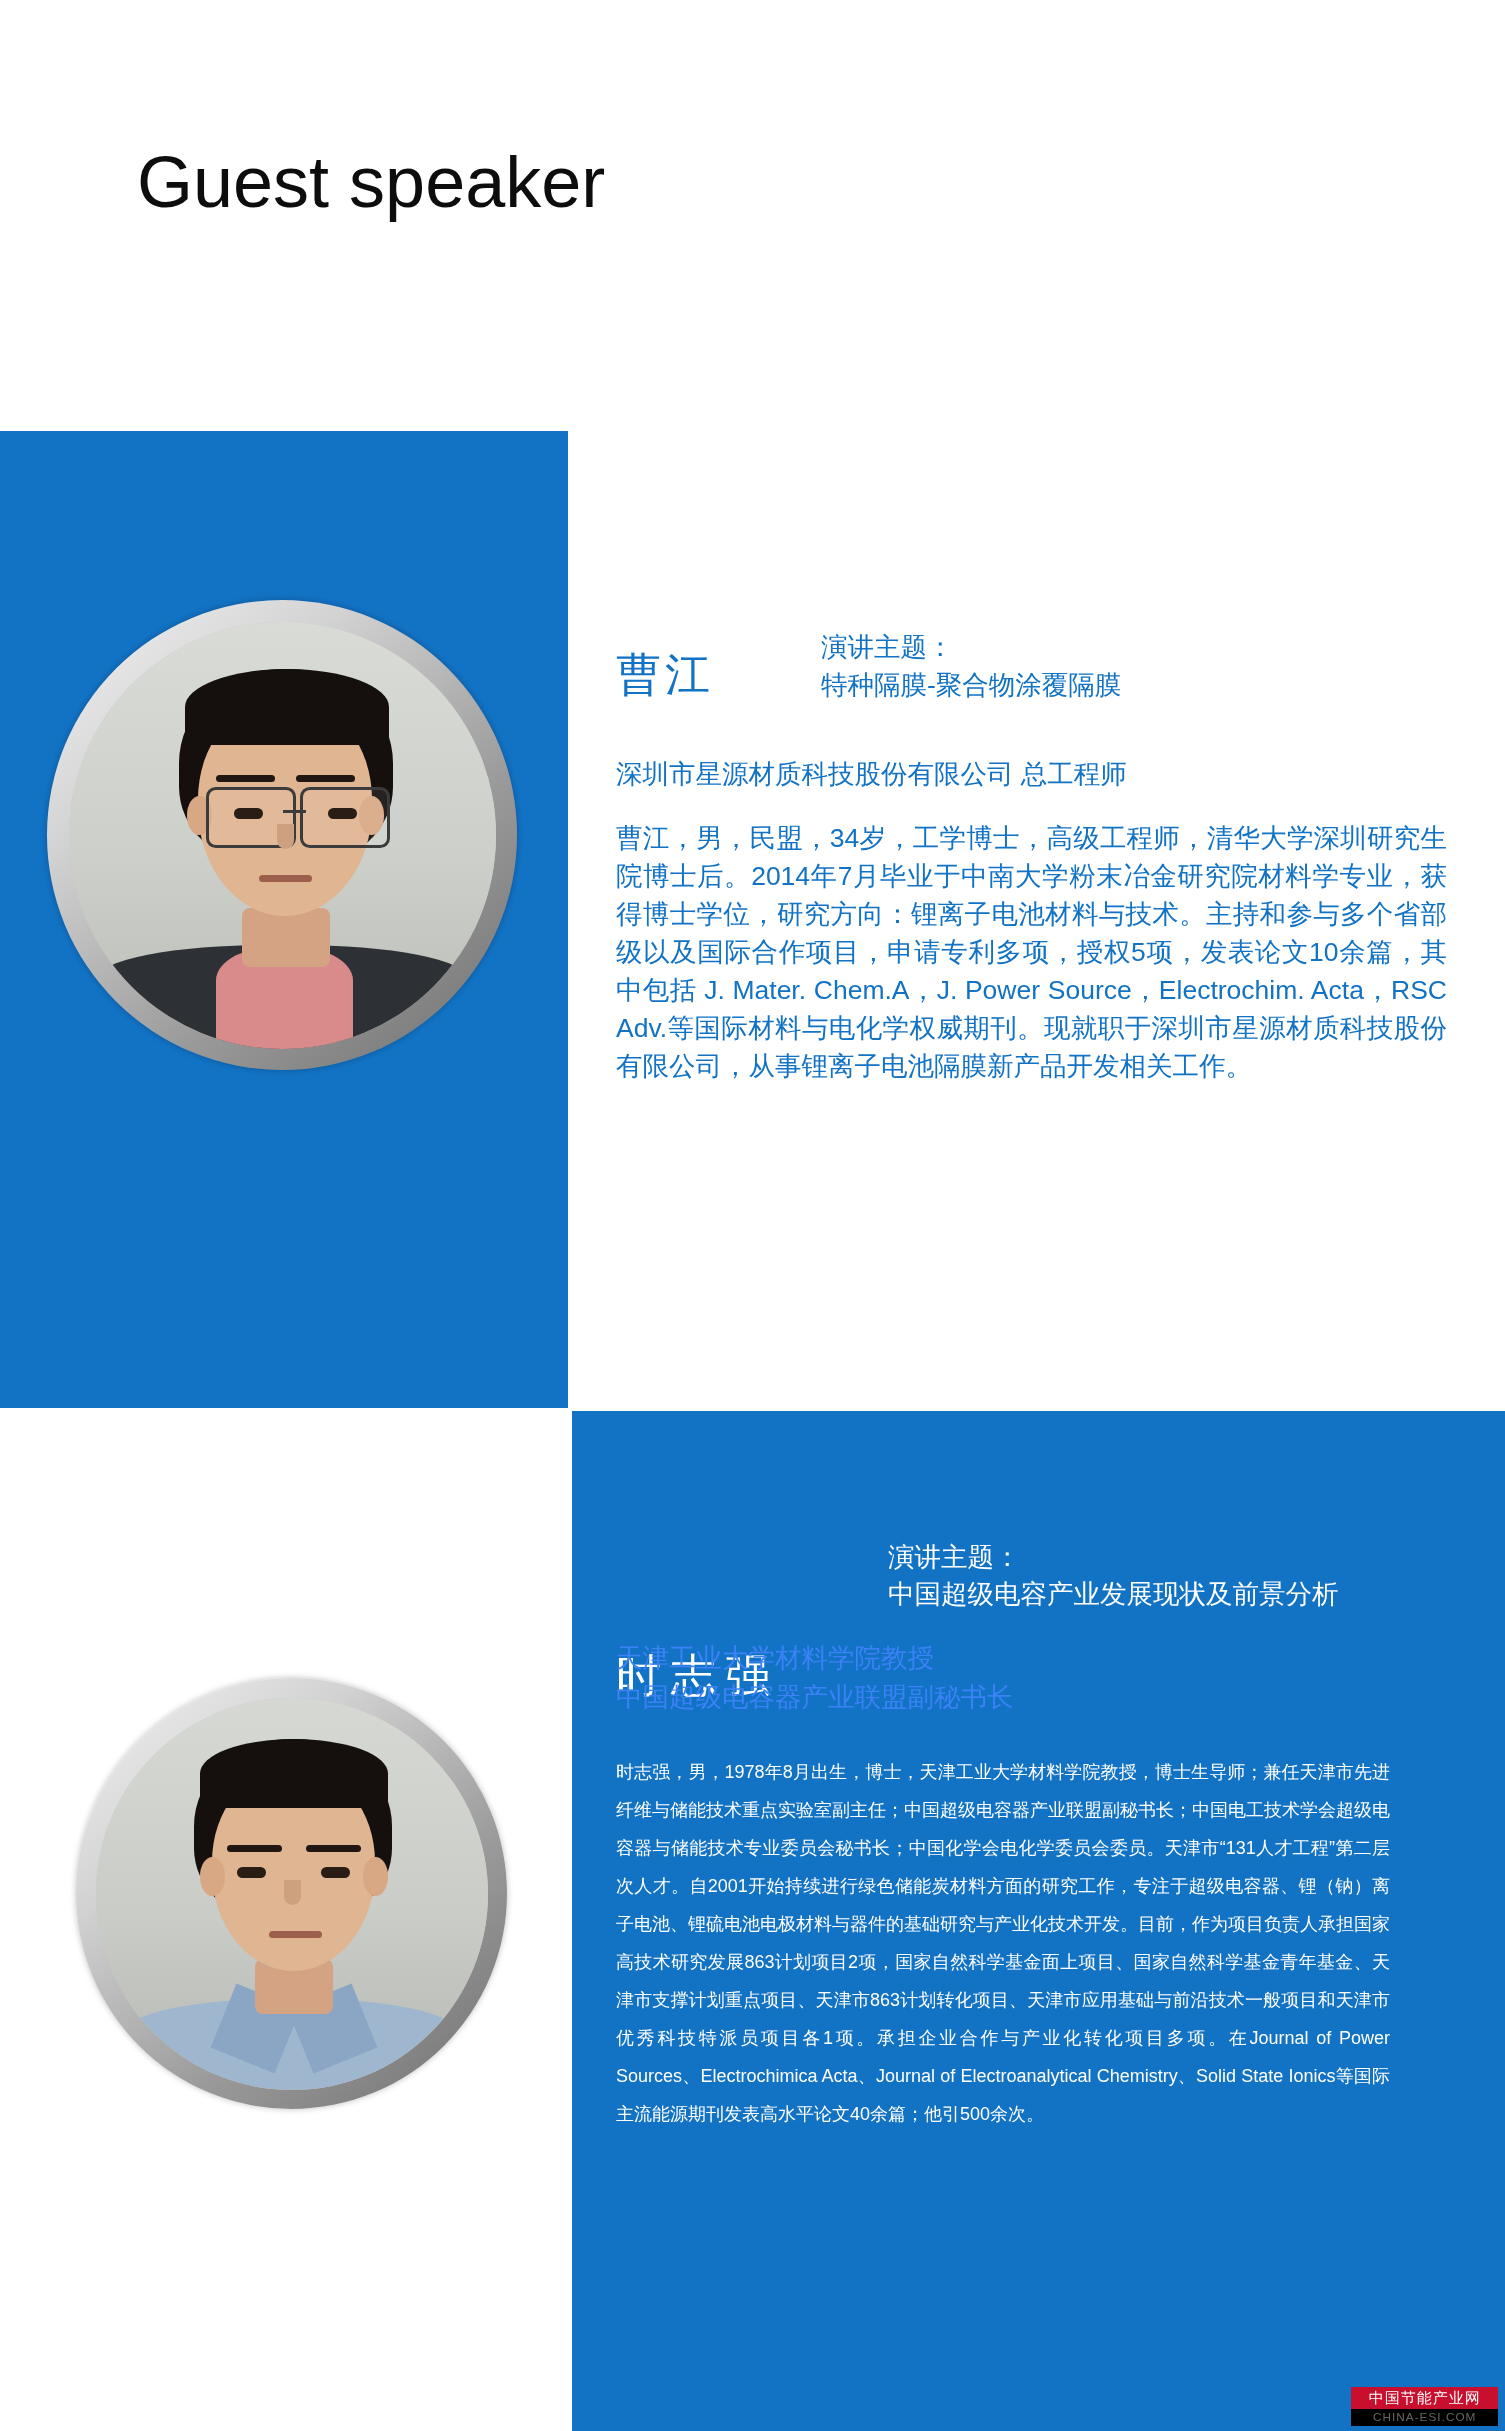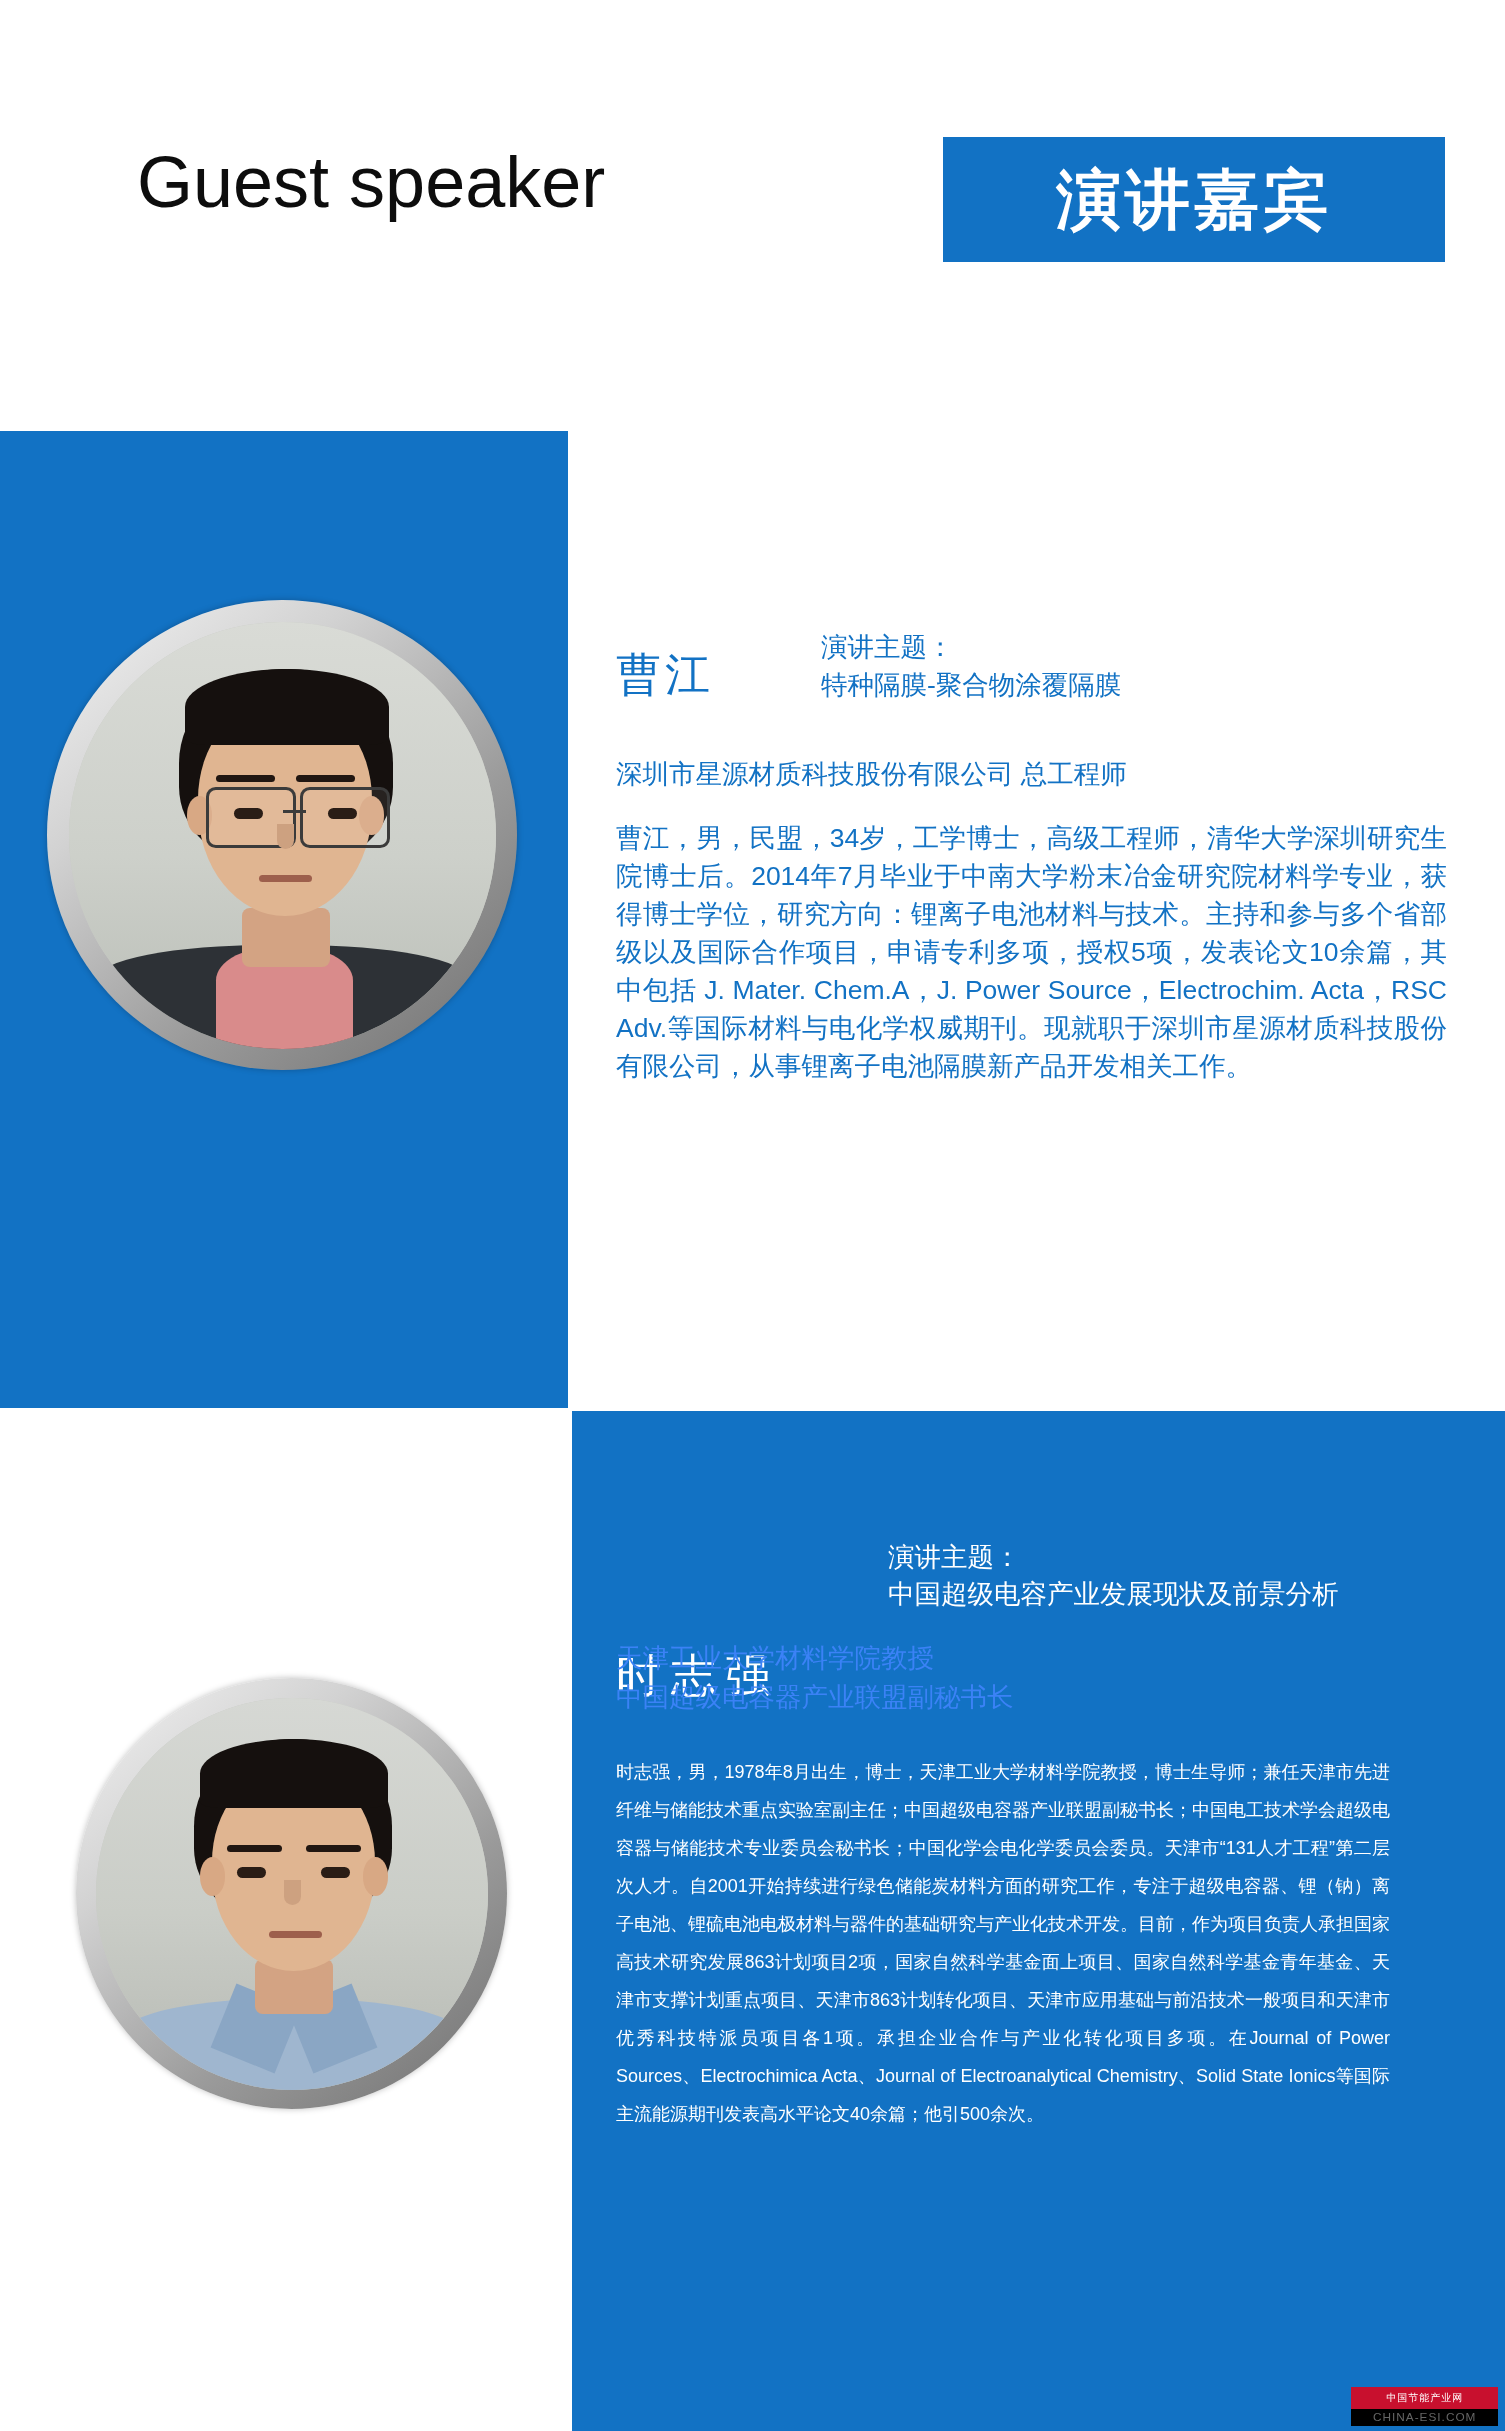--- a/index.html
+++ b/index.html
@@ -234,40 +234,37 @@
   .watermark {
     position: absolute;
     right: 7.8px;
     bottom: 5.9px;
     width: 147px;
     text-align: center;
   }
   .wm-top {
     background: #c8102e;
     color: #ffffff;
-    font-size: 10px;
+    font-size: 15px;
     line-height: 21.6px;
     letter-spacing: 1px;
   }
   .wm-bottom {
     background: #000000;
     color: #666666;
     font-size: 11.8px;
     line-height: 17.6px;
     letter-spacing: 1px;
   }
 </style>
 </head>
 <body>
 
 <div class="header">
   <div class="header-title">Guest speaker</div>
-  <div class="header-badge">
-    <div class="header-badge-text">演讲嘉宾</div>
-  </div>
 </div>
 
 <div class="block1-bg"></div>
 
 <div class="photo-frame" id="photo1">
   <div class="photo-inner">
     <div class="portrait">
       <div class="p-bg p1-bg"></div>
       <div class="p-jacket" style="left:29px; top:323px; width:369px; height:127px;"></div>
       <div class="p-shirt" style="left:147px; top:323px; width:137px; height:118px; background:#d98b8b;"></div>

